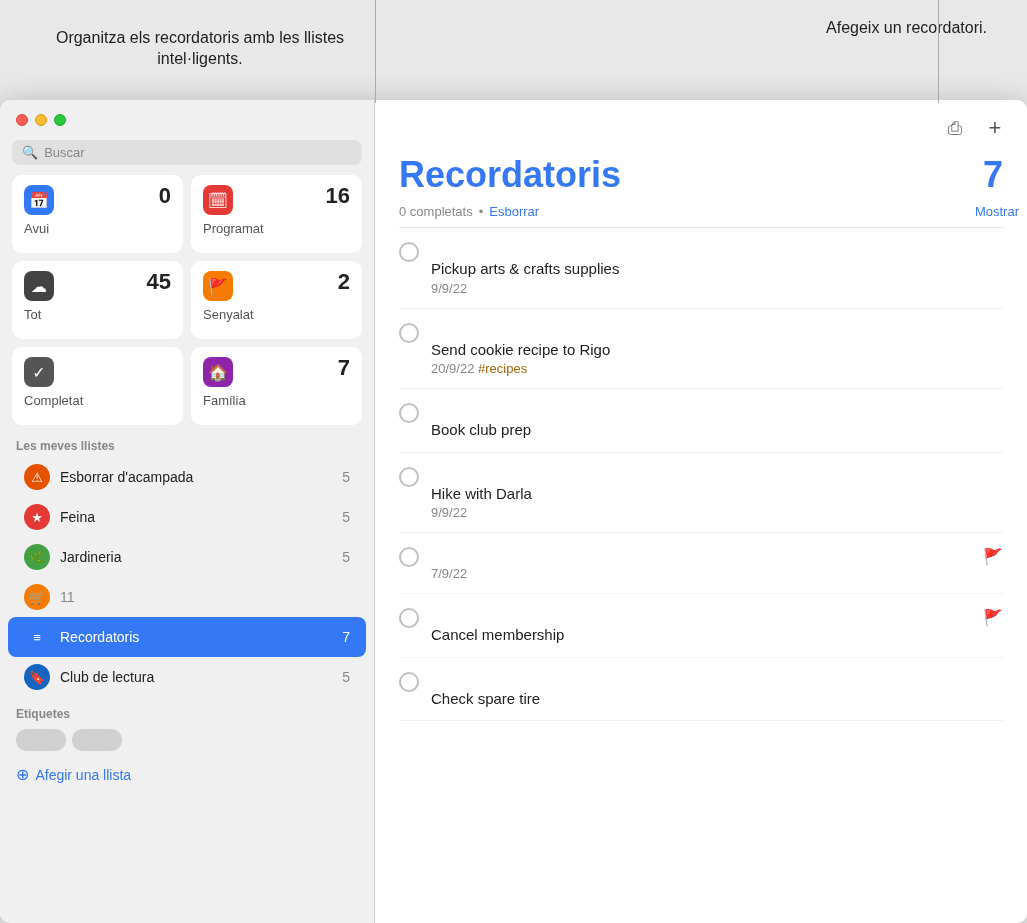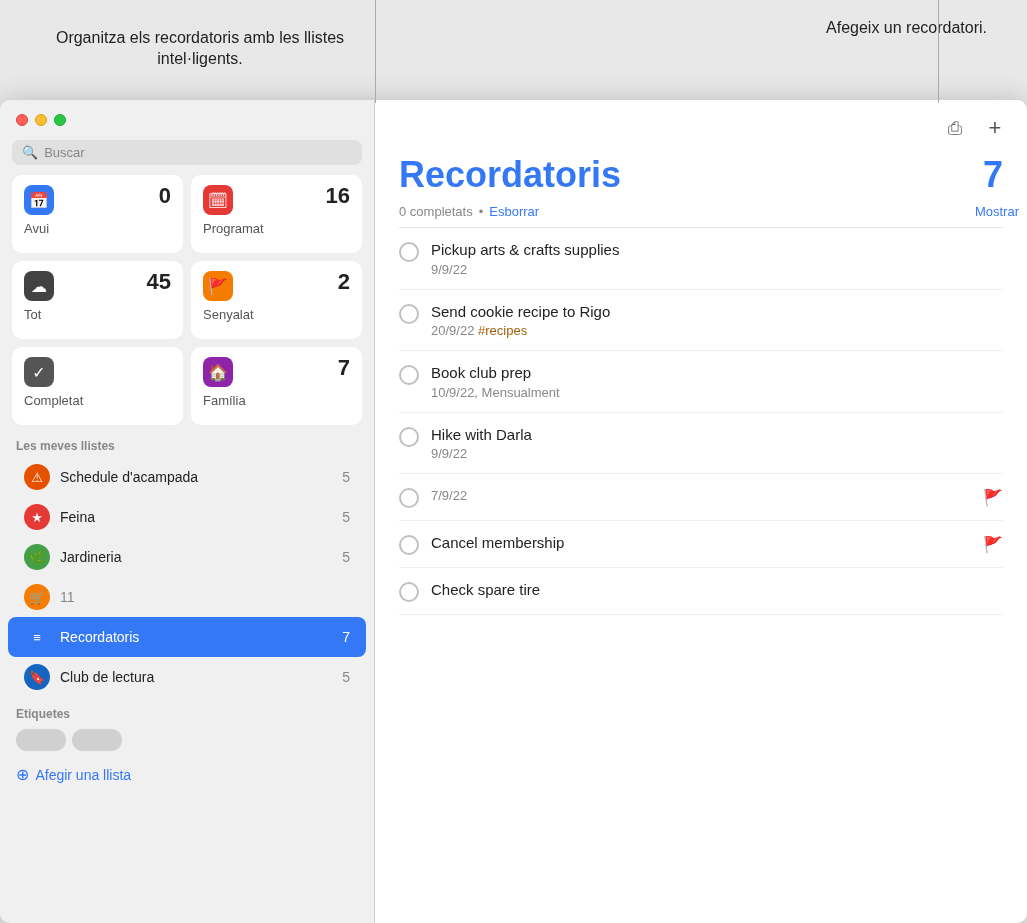--- a/index.html
+++ b/index.html
@@ -341,20 +341,21 @@
       border-radius: 50%;
       border: 2px solid #c0c0c0;
       flex-shrink: 0;
       margin-top: 2px;
       cursor: pointer;
       background: transparent;
     }
 
     .reminder-body {
       flex: 1;
+      margin-top: 19px;
     }
 
     .reminder-title {
       font-size: 15px;
       color: #222;
       font-weight: 400;
       line-height: 1.3;
     }
 
     .reminder-meta {
@@ -446,21 +447,21 @@
     </div>
     <div class="smart-card-label">Família</div>
   </div>
       </div>
 
     <div class="section-header">Les meves llistes</div>
 
     <div id="my-lists-container">
         <div class="list-item">
     <div class="list-icon" style="background:#e65100">⚠</div>
-    <span class="list-item-name">Schedule d'acampada</span>
+    <span class="list-item-name">Esborrar d'acampada</span>
     <span class="list-item-count">5</span>
   </div>
         <div class="list-item">
     <div class="list-icon" style="background:#e53935">★</div>
     <span class="list-item-name">Feina</span>
     <span class="list-item-count">5</span>
   </div>
         <div class="list-item">
     <div class="list-icon" style="background:#43a047">🌿</div>
     <span class="list-item-name">Jardineria</span>
@@ -537,21 +538,20 @@
     <div class="reminder-body">
       <div class="reminder-title">Send cookie recipe to Rigo</div>
       <div class="reminder-meta">20/9/22 <span class="tag-link">#recipes</span></div>
     </div>
 
   </div>
         <div class="reminder-item">
     <div class="reminder-circle"></div>
     <div class="reminder-body">
       <div class="reminder-title">Book club prep</div>
-      <div class="reminder-meta">10/9/22, Mensualment</div>
     </div>
 
   </div>
         <div class="reminder-item">
     <div class="reminder-circle"></div>
     <div class="reminder-body">
       <div class="reminder-title">Hike with Darla</div>
       <div class="reminder-meta">9/9/22</div>
     </div>
 

